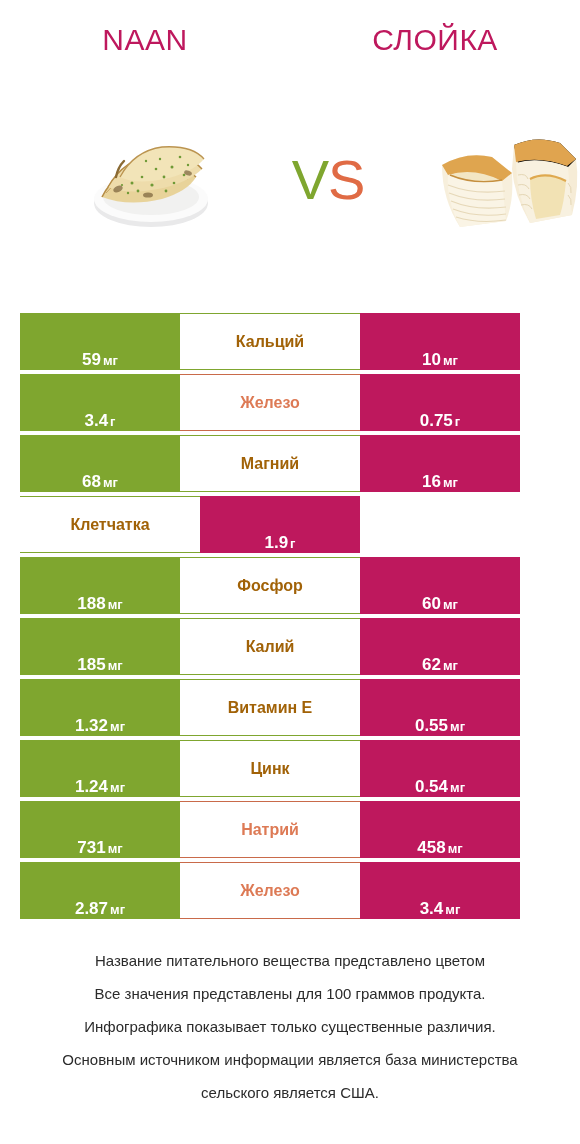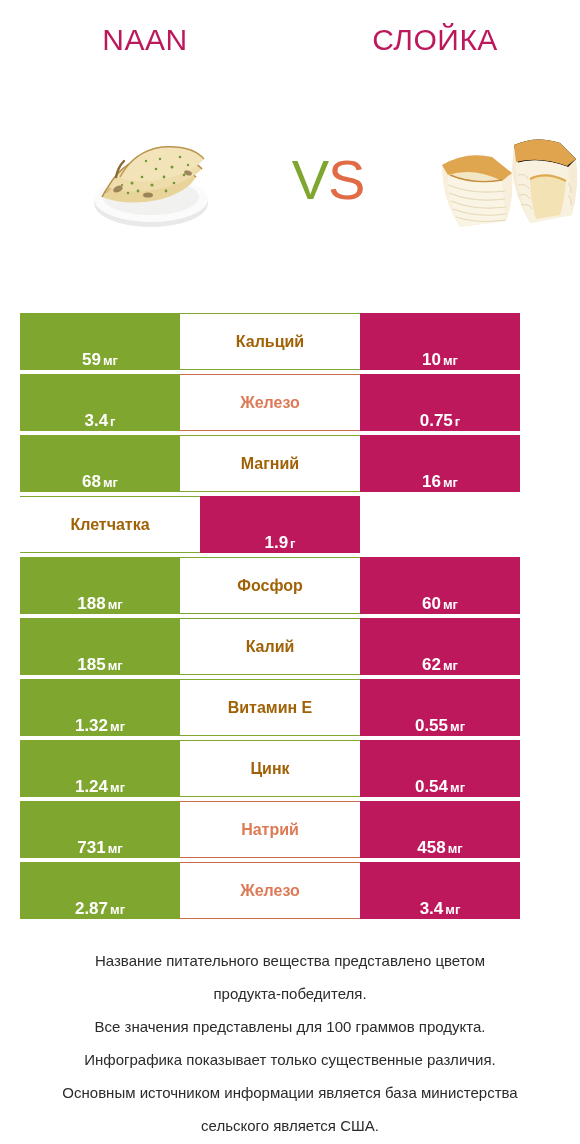--- a/index.html
+++ b/index.html
@@ -374,20 +374,19 @@
           <span class="nutrient win-right">Железо</span>
         </div>
         <div class="cell-right">
           <span class="val"><span class="num">3.4</span><span class="unit">мг</span></span>
         </div>
       </div>
     </div>
 
   <div class="footer">
     <p>Название питательного вещества представлено цветом</p>
-    <p>продукта-победителя.</p>
     <p>Все значения представлены для 100 граммов продукта.</p>
     <p>Инфографика показывает только существенные различия.</p>
     <p>Основным источником информации является база министерства</p>
     <p>сельского является США.</p>
   </div>
 
 </div>
 
 </body></html>

